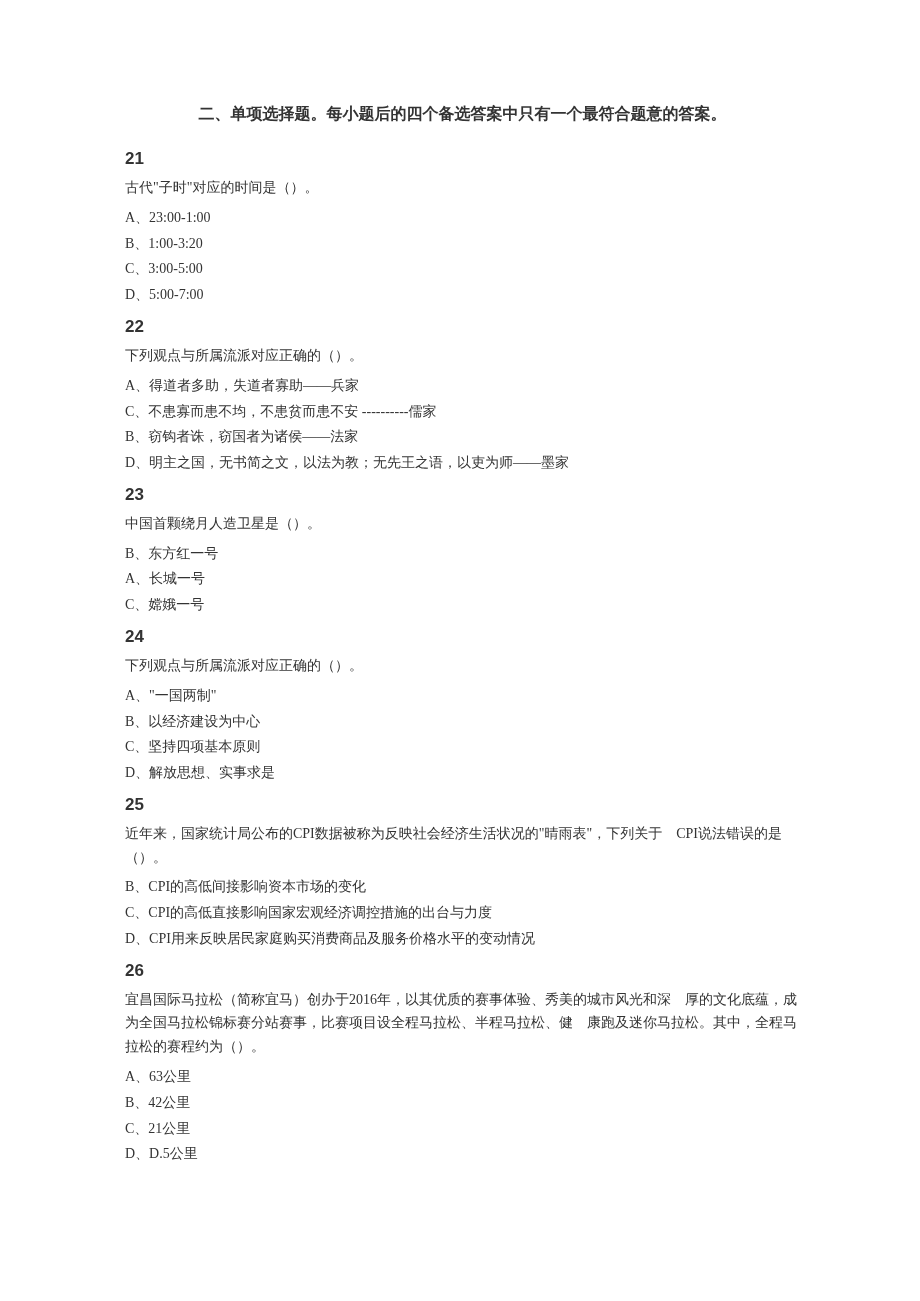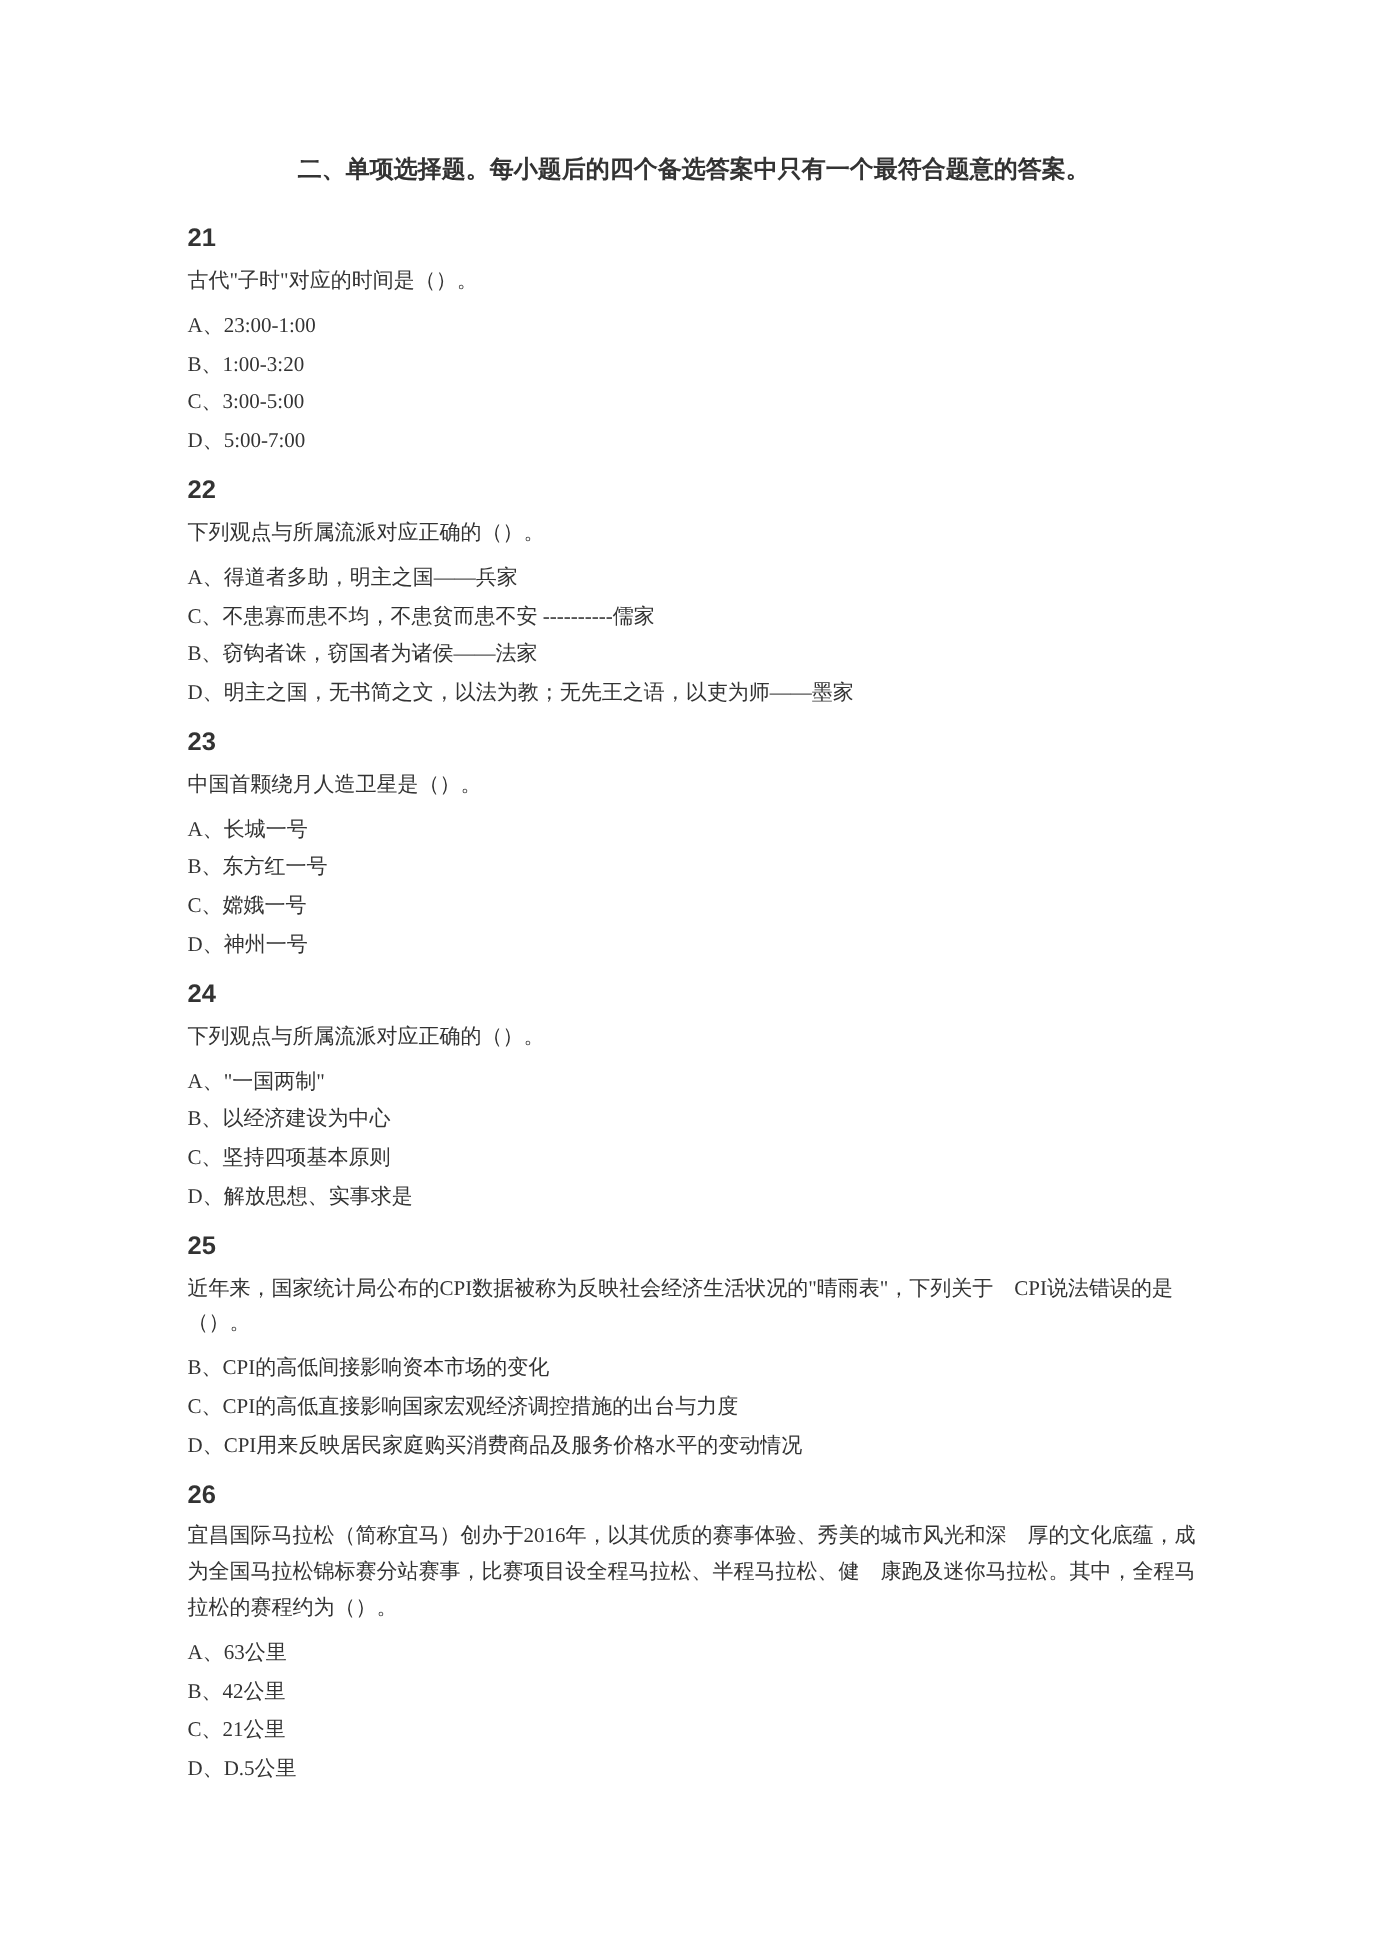--- a/index.html
+++ b/index.html
@@ -51,33 +51,32 @@
   <div class="options">
     <div>A、23:00-1:00</div>
     <div>B、1:00-3:20</div>
     <div>C、3:00-5:00</div>
     <div>D、5:00-7:00</div>
   </div>
 
   <div class="q-number">22</div>
   <div class="q-stem">下列观点与所属流派对应正确的（）。</div>
   <div class="options">
-    <div>A、得道者多助，明主之国——兵家</div>
+    <div>A、得道者多助，失道者寡助——兵家</div>
     <div>C、不患寡而患不均，不患贫而患不安 ----------儒家</div>
     <div>B、窃钩者诛，窃国者为诸侯——法家</div>
     <div>D、明主之国，无书简之文，以法为教；无先王之语，以吏为师——墨家</div>
   </div>
 
   <div class="q-number">23</div>
   <div class="q-stem">中国首颗绕月人造卫星是（）。</div>
   <div class="options">
+    <div>B、东方红一号</div>
     <div>A、长城一号</div>
-    <div>B、东方红一号</div>
     <div>C、嫦娥一号</div>
-    <div>D、神州一号</div>
   </div>
 
   <div class="q-number">24</div>
   <div class="q-stem">下列观点与所属流派对应正确的（）。</div>
   <div class="options">
     <div>A、"一国两制"</div>
     <div>B、以经济建设为中心</div>
     <div>C、坚持四项基本原则</div>
     <div>D、解放思想、实事求是</div>
   </div>

